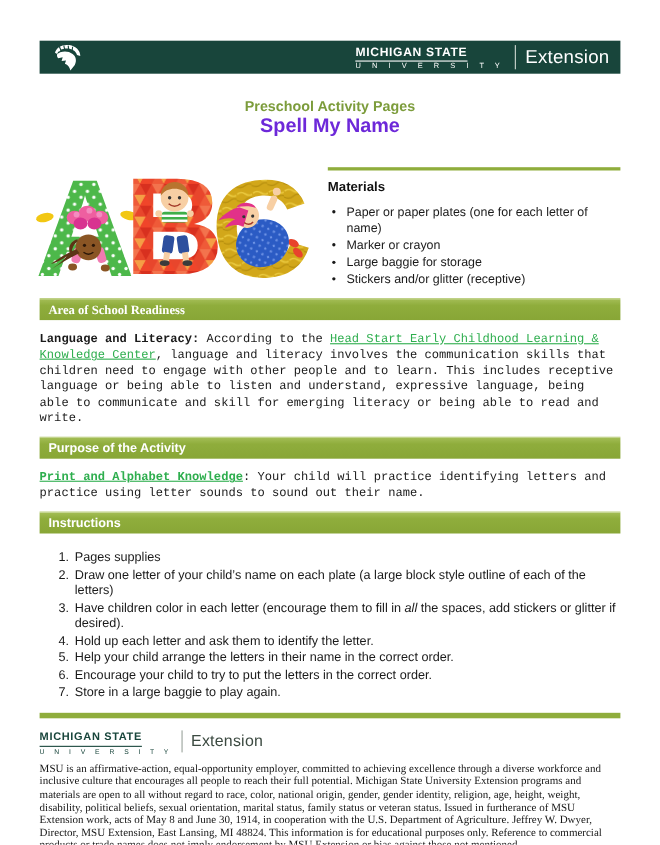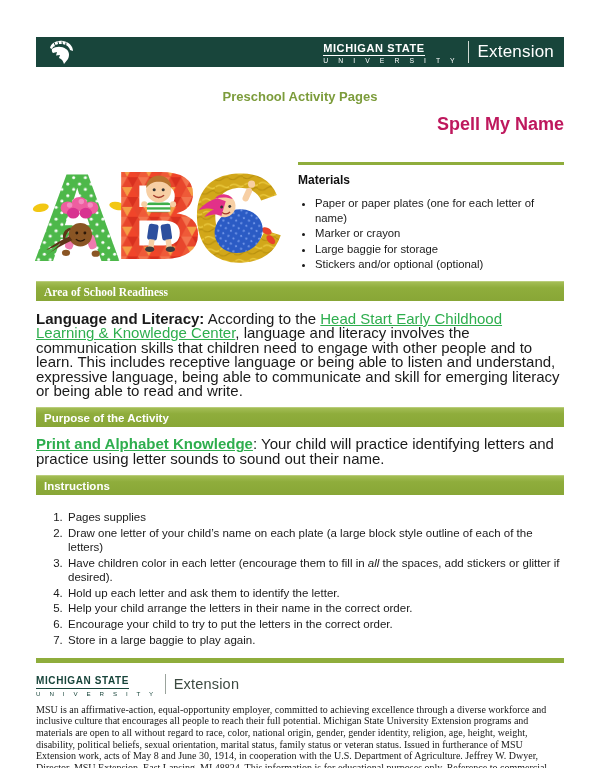--- a/index.html
+++ b/index.html
@@ -22,21 +22,21 @@
   .wordmark .l1 {
     font-weight:bold; font-size:11px; letter-spacing:.6px;
     border-bottom:1.4px solid #fff; padding-bottom:1.5px; display:inline-block;
   }
   .wordmark .l2 { font-size:6.8px; letter-spacing:4.1px; margin-top:2px; display:block; }
   .vline { width:1px; height:22px; background:#cfd8d2; }
   .ext-label { color:#fff; font-size:17px; font-weight:400; letter-spacing:.2px; }
 
   
   .eyebrow { margin-top:22px; text-align:center; font-size:13px; font-weight:bold; color:#7C9C3B; }
-  .doc-title { margin-top:10px; text-align:right; font-size:18px; font-weight:bold; color:#be185d; }
+  .doc-title { text-align:center; font-size:18px; font-weight:bold; color:#6d28d9; }
 
   
   .media-row { margin-top:21px; display:flex; gap:16px; }
   .illustration { width:252px; height:118px; flex:0 0 auto; margin-left:-6px; }
   .materials { flex:1; padding-top:6px; }
   .materials .topline { height:3px; background:#8fad3c; margin-bottom:8px; }
   .materials h3 { font-size:12px; font-weight:bold; color:#111; }
   .materials ul { margin-top:9px; padding-left:17px; }
   .materials li { font-size:11.3px; line-height:14.5px; margin-bottom:1px; }
 
@@ -44,21 +44,21 @@
   .banner {
     height:20px; background:linear-gradient(#a3bd55, #8fad3c 30%, #88a636);
     color:#fff; font-weight:bold; font-size:11.5px;
     display:flex; align-items:center; padding-left:8px;
     border-top:1px solid #b9cd7a;
   }
   .b1 { margin-top:7px;font-family:Liberation Serif, serif; }
   .b2 { margin-top:9px; }
   .b3 { margin-top:9px; }
 
-  .para { font-size:15px; line-height:14.4px; }
+  .para { font-size:11px; line-height:14.4px;font-family:Liberation Mono, monospace; }
   .p1 { margin-top:11px; }
   .p2 { margin-top:10px; }
   .bold { font-weight:bold; }
   a.green-link, .green-link { color:#2EAE4E; text-decoration:underline; cursor:pointer; }
   .green-link.bold { font-weight:bold; }
 
   
   ol.instructions { margin-top:15px; padding-left:30px; }
   ol.instructions li { font-size:11.5px; line-height:14.2px; margin-bottom:1.5px; padding-left:2px; }
   .it { font-style:italic; }
@@ -204,21 +204,21 @@
       </g>
     </svg>
 
     <div class="materials">
       <div class="topline"></div>
       <h3>Materials</h3>
       <ul>
         <li>Paper or paper plates (one for each letter of name)</li>
         <li>Marker or crayon</li>
         <li>Large baggie for storage</li>
-        <li>Stickers and/or optional (optional)</li>
+        <li>Stickers and/or glitter (receptive)</li>
       </ul>
     </div>
   </div>
 
   <div class="banner b1">Area of School Readiness</div>
   <p class="para p1"><span class="bold">Language and Literacy:</span><span> According to the </span><a class="green-link">Head Start Early Childhood Learning &amp; Knowledge Center</a><span>, language and literacy involves the communication skills that children need to engage with other people and to learn. This includes receptive language or being able to listen and understand, expressive language, being able to communicate and skill for emerging literacy or being able to read and write.</span></p>
 
   <div class="banner b2">Purpose of the Activity</div>
   <p class="para p2"><a class="green-link bold">Print and Alphabet Knowledge</a><span>: Your child will practice identifying letters and practice using letter sounds to sound out their name.</span></p>
 

